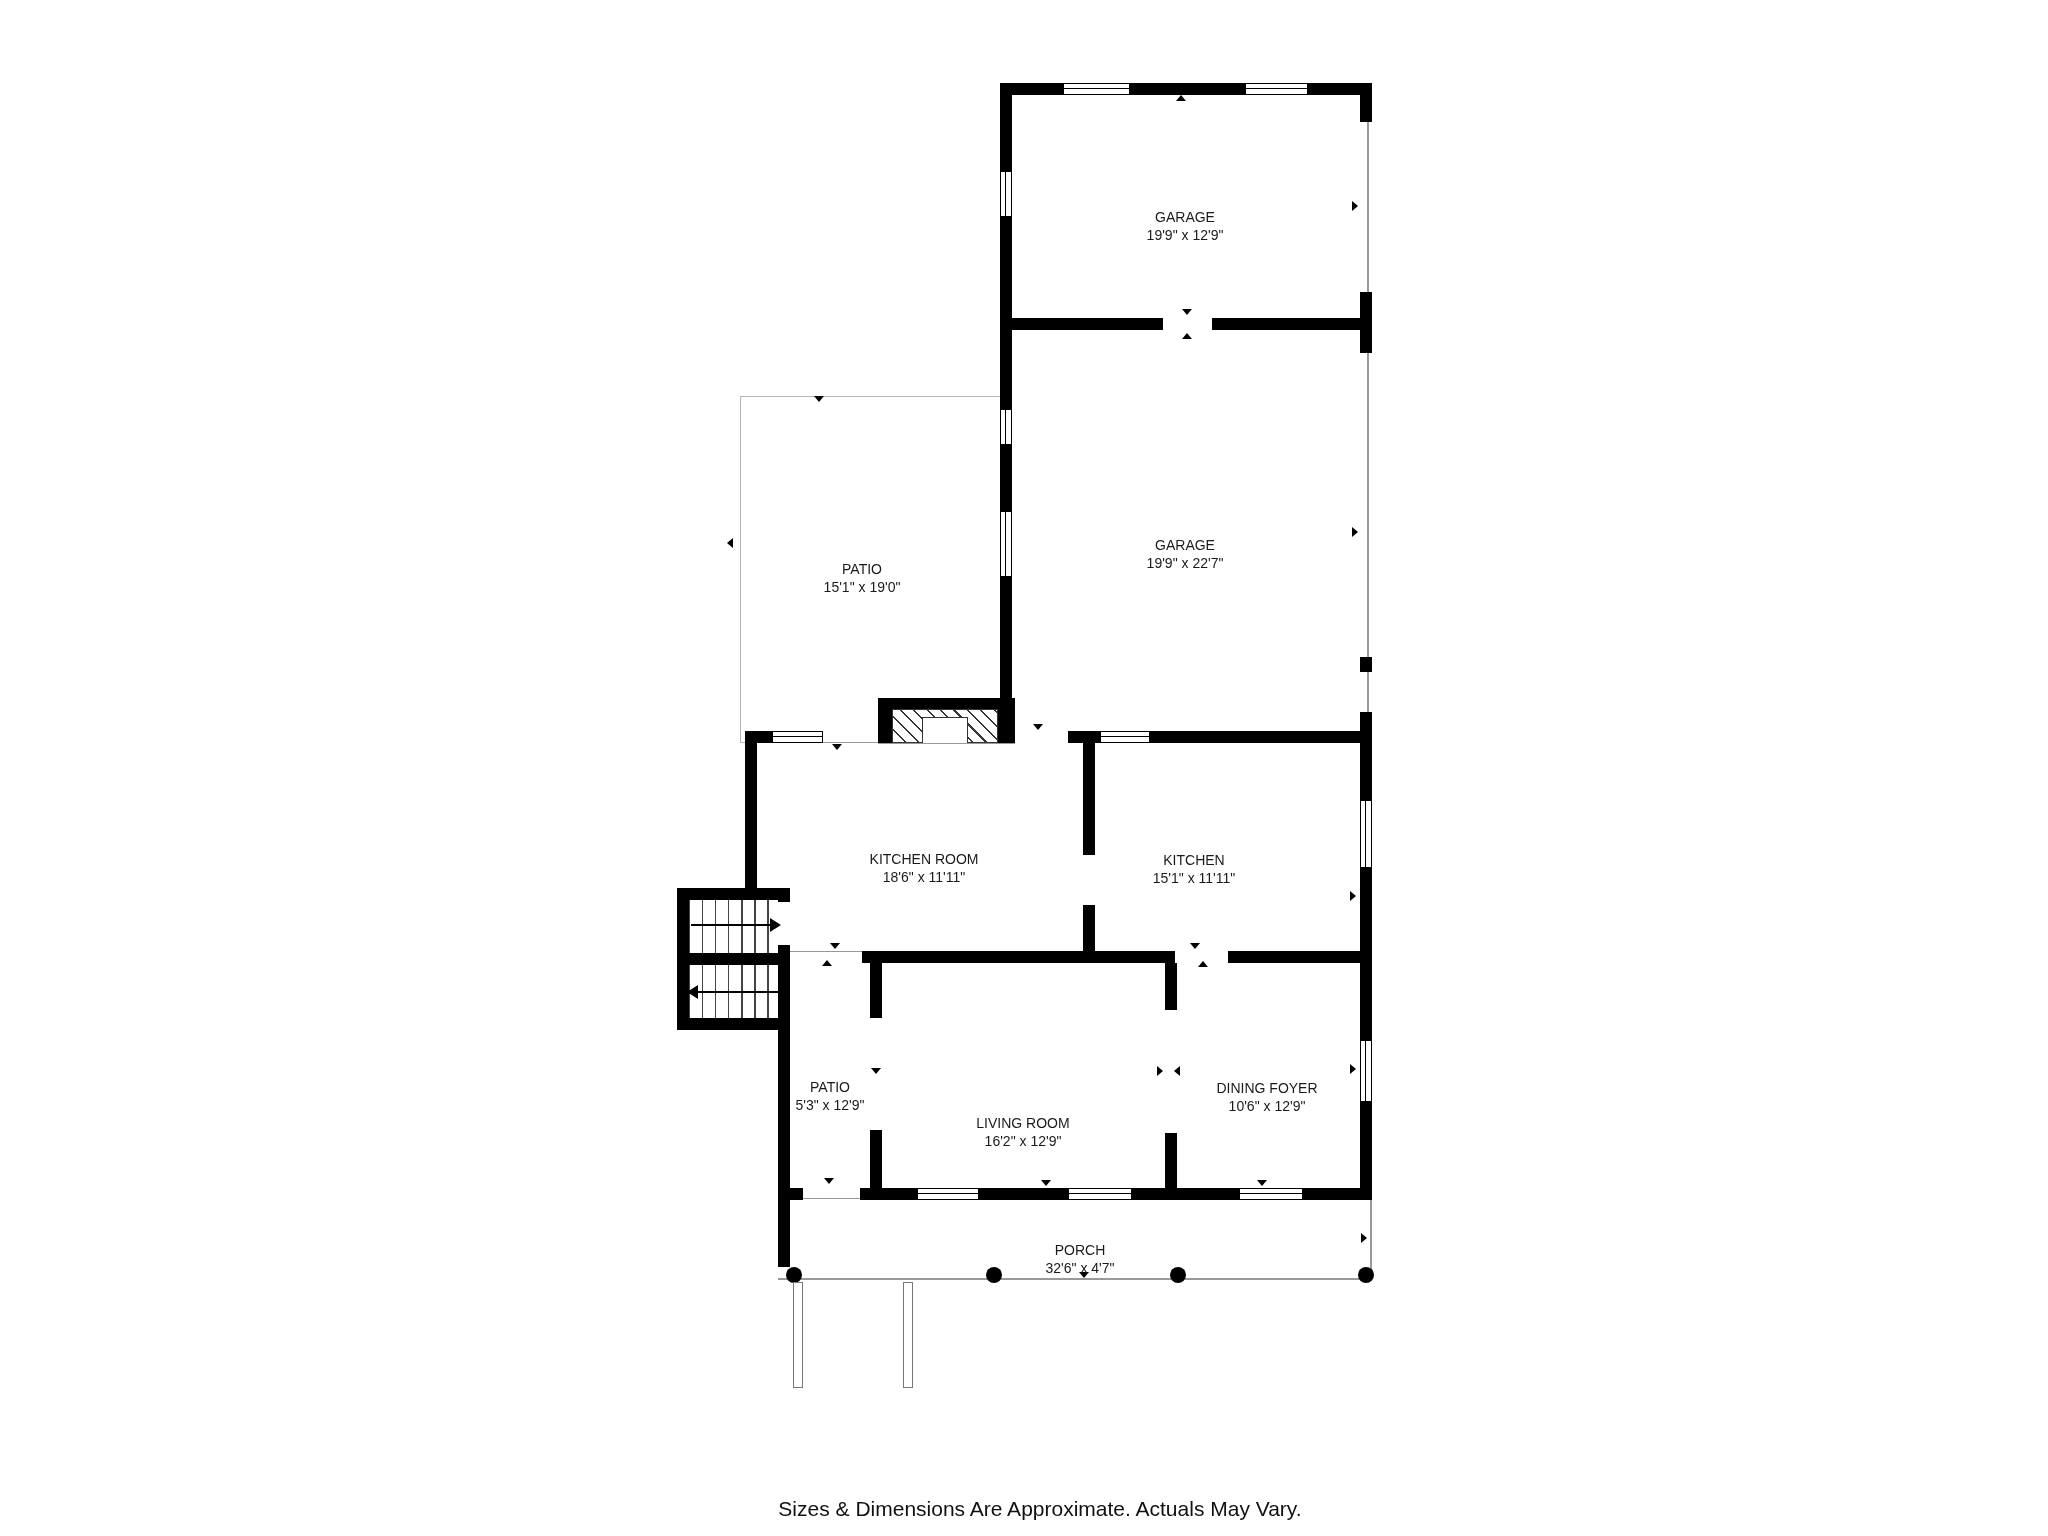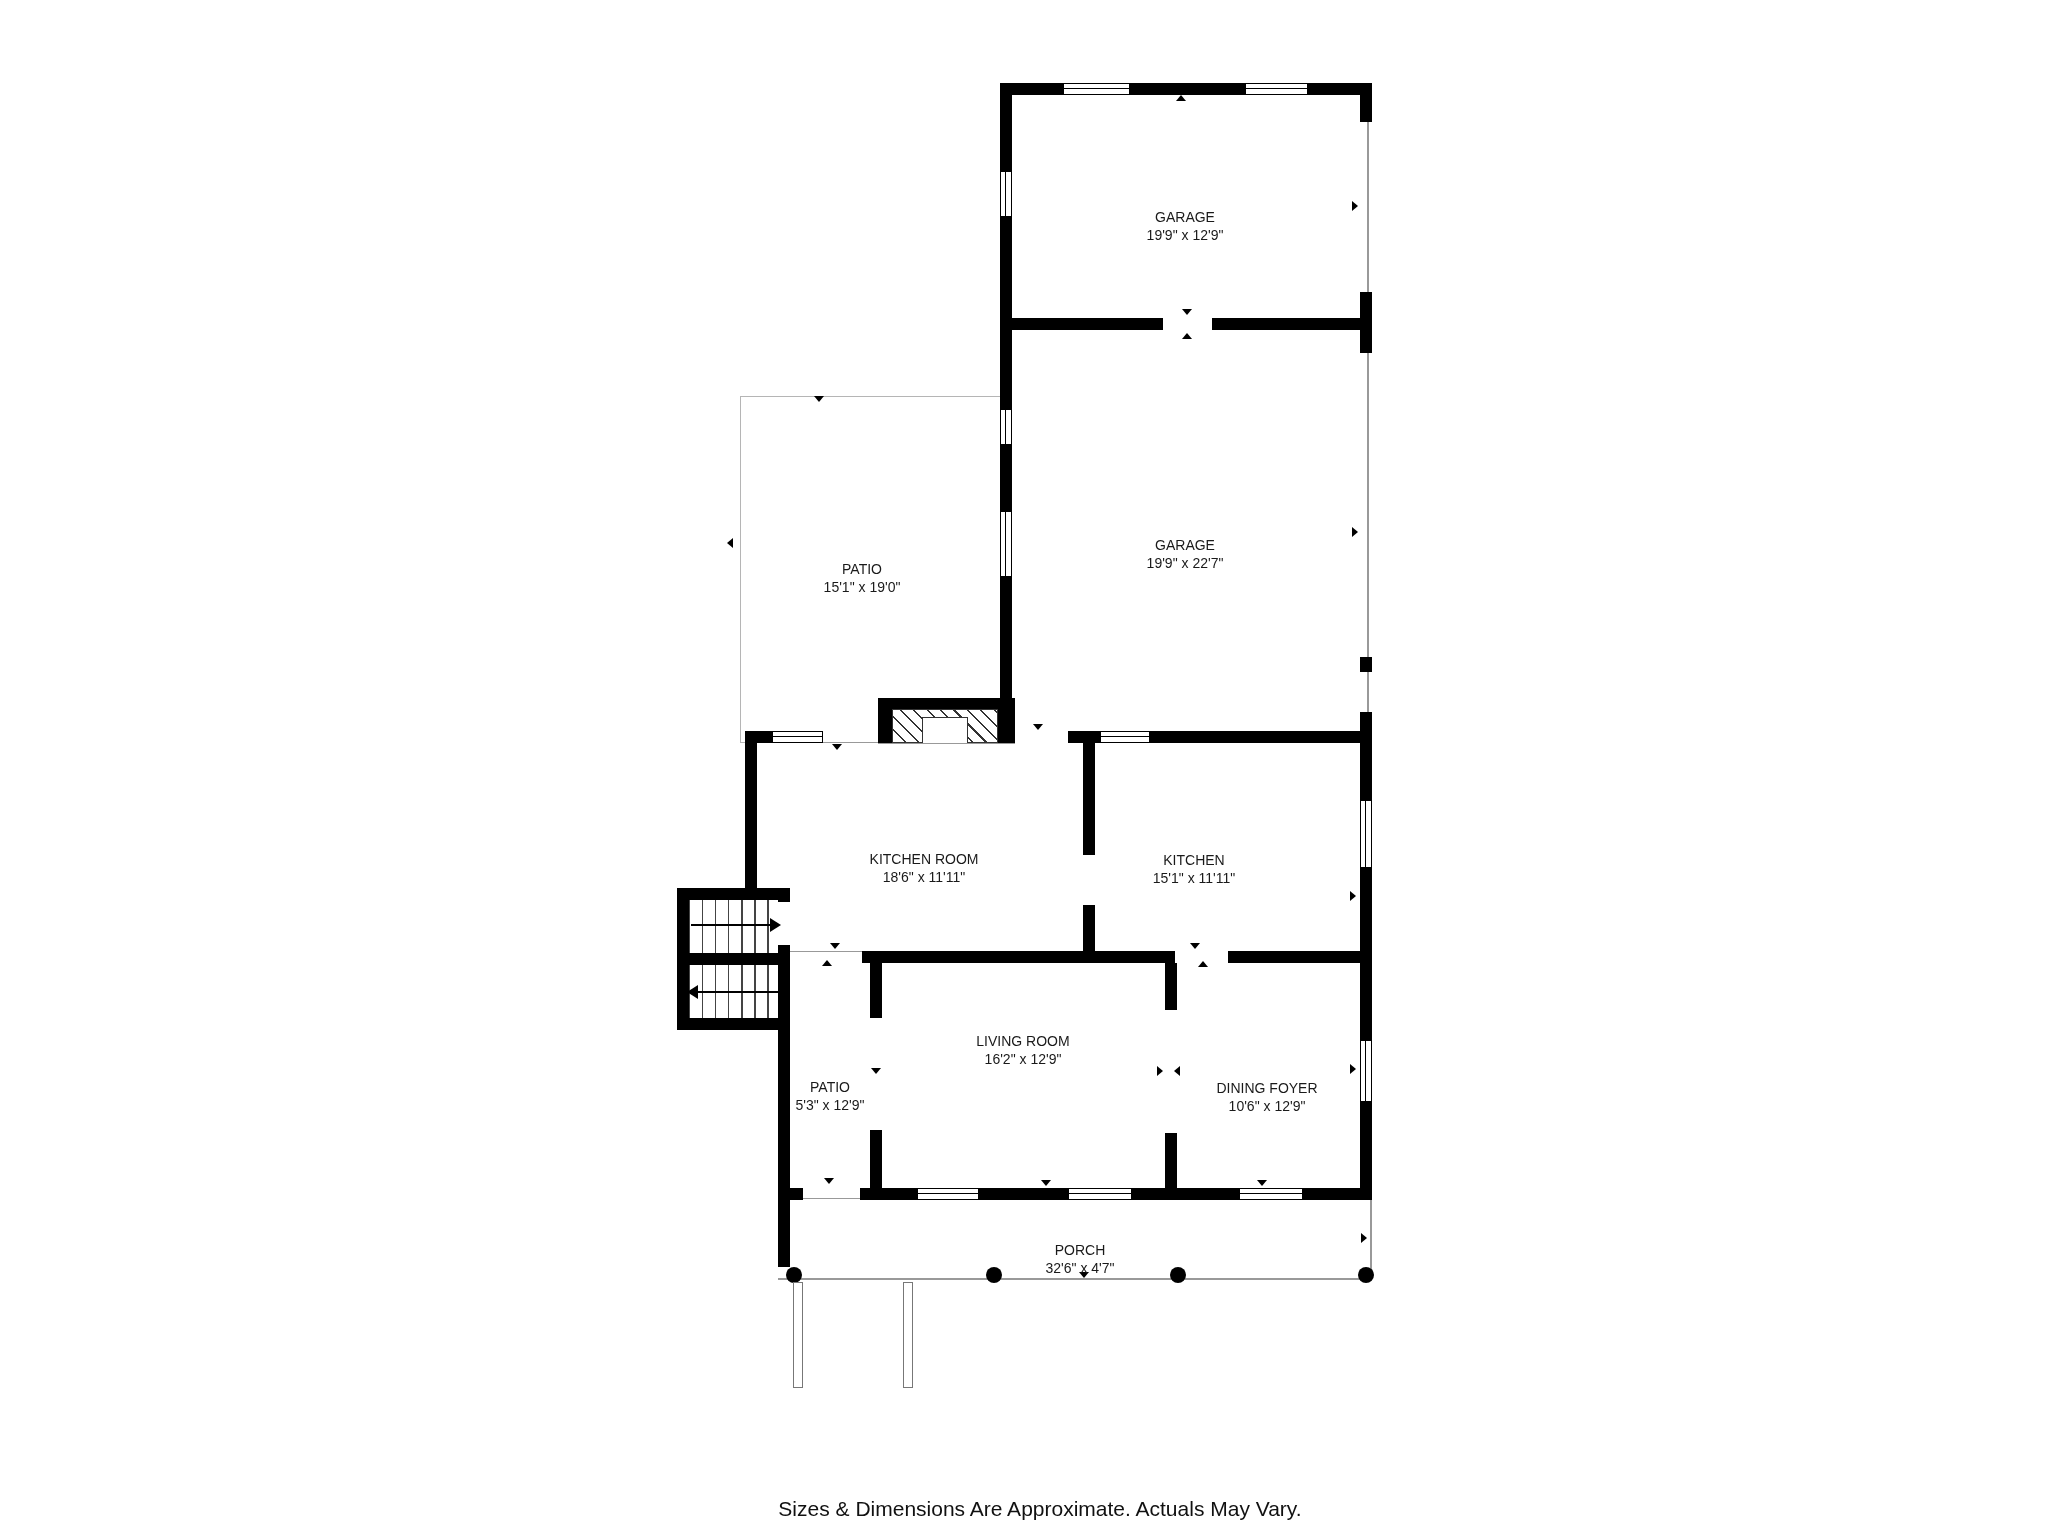--- a/index.html
+++ b/index.html
@@ -173,21 +173,21 @@
     <div>18'6" x 11'11"</div>
   </div>
   <div class="label" style="left:1194px;top:806px;">
     <div>KITCHEN</div>
     <div>15'1" x 11'11"</div>
   </div>
   <div class="label" style="left:830px;top:1033px;">
     <div>PATIO</div>
     <div>5'3" x 12'9"</div>
   </div>
-  <div class="label" style="left:1023px;top:987px;">
+  <div class="label" style="left:1023px;top:1069px;">
     <div>LIVING ROOM</div>
     <div>16'2" x 12'9"</div>
   </div>
   <div class="label" style="left:1267px;top:1034px;">
     <div>DINING FOYER</div>
     <div>10'6" x 12'9"</div>
   </div>
   <div class="label" style="left:1080px;top:1196px;">
     <div>PORCH</div>
     <div>32'6" x 4'7"</div>

